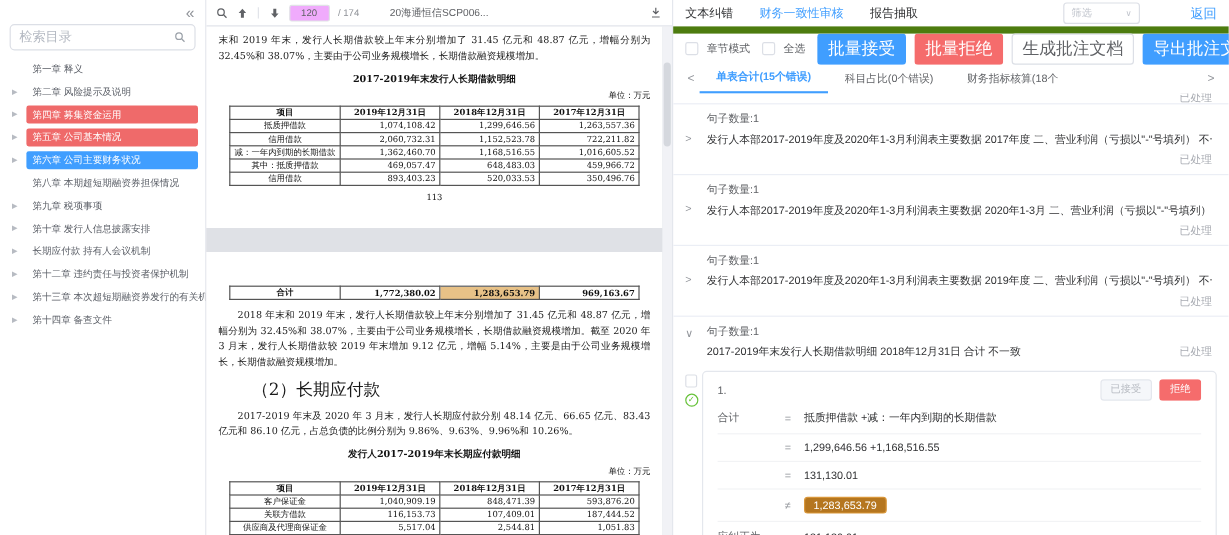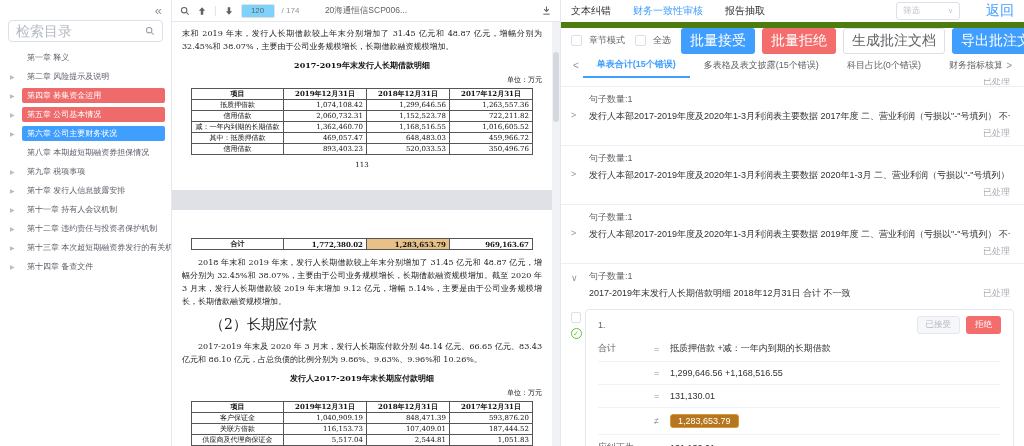--- a/index.html
+++ b/index.html
@@ -3,36 +3,36 @@
 <meta charset="utf-8">
 <style>
   * { margin:0; padding:0; box-sizing:border-box; }
   html,body { width:1024px; height:446px; overflow:hidden; }
   body { font-family:"Liberation Sans","DejaVu Sans",sans-serif; background:#fff; color:#303133; position:relative; }
 
   
   .sidebar { position:absolute; left:0; top:0; width:172px; height:446px; background:#fff; border-right:1px solid #e4e7ed; }
   .collapse-btn { position:absolute; top:3px; right:9px; color:#909399; font-size:13px; cursor:pointer; }
   .search-box { margin:20px 8px 6px 8px; height:22px; border:1px solid #dcdfe6; border-radius:4px; display:flex; align-items:center; padding:0 7px; background:#fff; }
-  .search-box input { border:none; outline:none; flex:1; font-size:14px; color:#606266; min-width:0; font-family:inherit; }
+  .search-box input { border:none; outline:none; flex:1; font-size:11px; color:#606266; min-width:0; font-family:inherit; }
   .search-box input::placeholder { color:#b4b9c2; }
   .nav { margin-top:4px; }
   .nav-item { height:19px; display:flex; align-items:center; padding-left:10px; font-size:8px; color:#5a5e66; cursor:pointer; }
   .nav-item .caret { width:12px; font-size:6px; color:#b7bbc2; flex:0 0 12px; }
   .nav-item .lbl { padding:2px 5px; border-radius:2px; white-space:nowrap; overflow:hidden; }
   .nav-item.error .lbl, .nav-item.active .lbl { flex:1; margin-right:6px; color:#fff; }
   .nav-item.error .lbl { background:#ef6a6a; }
   .nav-item.active .lbl { background:#409EFF; }
 
   
   .center { position:absolute; left:172px; top:0; width:388px; height:446px; background:#e3e5e9; }
   .toolbar { height:22px; background:#fff; border-bottom:1px solid #e4e7ed; display:flex; align-items:center; padding:0 8px; gap:7px; position:relative; z-index:3; }
   .tb-icon { display:flex; align-items:center; cursor:pointer; }
   .tb-divider { color:#dcdfe6; font-size:10px; }
-  .page-input { width:34px; height:14px; background:#7dd3fc; border:1px solid #e0e2e6; border-radius:2px; text-align:center; font-size:8px; color:#606266; font-family:inherit; }
+  .page-input { width:34px; height:14px; background:#f0abfc; border:1px solid #e0e2e6; border-radius:2px; text-align:center; font-size:8px; color:#606266; font-family:inherit; }
   .page-total { font-size:8px; color:#909399; }
   .doc-title { position:absolute; left:0; right:0; text-align:center; font-size:8.5px; color:#606266; pointer-events:none; }
   .dl-icon { margin-left:auto; display:flex; align-items:center; cursor:pointer; }
   .pages { position:absolute; top:22px; left:0; width:380px; bottom:0; }
   .page { background:#fff; font-family:"DejaVu Serif","Liberation Serif",serif; }
   .page1 { height:168px; padding:5px 10px 0 10px; }
   .page-band { height:20px; background:#dfe1e6; }
   .page2 { height:236px; padding:28px 10px 0 10px; }
   .gutter { position:absolute; top:22px; right:0; width:8px; bottom:0; background:#f1f2f6; }
   .gutter .thumb { position:absolute; top:30px; left:1px; width:6px; height:70px; background:#d5d8de; border-radius:3px; }
@@ -50,21 +50,21 @@
   .pagenum { text-align:center; font-size:7px; margin-top:6px; color:#111; }
   .subhead { font-size:14px; margin-top:8px; text-indent:2em; color:#1a1a1a; }
 
   
   .review { position:absolute; left:560px; top:0; width:464px; height:446px; background:#fff; border-left:1px solid #e4e7ed; display:flex; flex-direction:column; }
   .tabs-row { height:28px; border-bottom:6px solid #4d7c0f; display:flex; align-items:center; padding:0 10px; gap:22px; flex:0 0 28px; }
   .tab { font-size:10px; color:#303133; cursor:pointer; white-space:nowrap; }
   .tab.active { color:#409EFF; }
   .tabs-spacer { flex:1; }
   .filter-select { width:64px; height:18px; border:1px solid #dcdfe6; border-radius:3px; display:flex; align-items:center; justify-content:space-between; padding:0 6px; font-size:8.5px; color:#c0c4cc; cursor:pointer; }
-  .back-link { color:#409EFF; font-size:14px; margin-left:4px; cursor:pointer; white-space:nowrap;text-align:right; }
+  .back-link { color:#409EFF; font-size:11px; margin-left:20px; cursor:pointer; white-space:nowrap;text-align:right; }
   .controls-row { height:25px; display:flex; align-items:center; padding:0 10px; gap:7px; flex:0 0 25px; }
   .cbx { width:11px; height:11px; border:1px solid #dcdfe6; border-radius:2px; background:#fff; cursor:pointer; flex:0 0 11px; }
   .cbx-label { font-size:9px; color:#606266; margin-right:3px; white-space:nowrap; }
   .btn { font-size:14px; padding:3px 8px; border-radius:3px; cursor:pointer; white-space:nowrap; border:1px solid transparent; }
   .btn.blue { background:#409EFF; color:#fff; }
   .btn.red { background:#F56C6C; color:#fff; }
   .btn.plain { background:#fff; color:#606266; border-color:#dcdfe6; }
   .subtabs-row { height:25px; display:flex; align-items:center; padding:0 8px; gap:0; flex:0 0 25px; overflow:hidden; }
   .subtab-arrow { color:#909399; font-size:10px; padding:0 4px; cursor:pointer; flex:0 0 auto; }
   .subtab { font-size:9px; color:#606266; padding:5px 14px; cursor:pointer; white-space:nowrap; overflow:hidden; }
@@ -135,21 +135,21 @@
     <div class="nav-item">
         <span class="caret">▶</span>
         <span class="lbl">第九章 税项事项</span>
       </div>
     <div class="nav-item">
         <span class="caret">▶</span>
         <span class="lbl">第十章 发行人信息披露安排</span>
       </div>
     <div class="nav-item">
         <span class="caret">▶</span>
-        <span class="lbl">第十一章 持有人会议机制</span>
+        <span class="lbl">长期应付款 持有人会议机制</span>
       </div>
     <div class="nav-item">
         <span class="caret">▶</span>
         <span class="lbl">第十二章 违约责任与投资者保护机制</span>
       </div>
     <div class="nav-item">
         <span class="caret">▶</span>
         <span class="lbl">第十三章 本次超短期融资券发行的有关机构</span>
       </div>
     <div class="nav-item">
@@ -336,21 +336,20 @@
     <span class="cbx-label">全选</span>
     <span class="btn blue">批量接受</span>
     <span class="btn red">批量拒绝</span>
     <span class="btn plain">生成批注文档</span>
     <span class="btn blue">导出批注文档</span>
   </div>
 
   <div class="subtabs-row">
     <span class="subtab-arrow">&lt;</span>
     <span class="subtab active">单表合计(15个错误)</span>
-    <span class="subtab">多表格及表文披露(15个错误)</span>
     <span class="subtab">科目占比(0个错误)</span>
     <span class="subtab" style="flex:1">财务指标核算(18个</span>
     <span class="subtab-arrow">&gt;</span>
   </div>
 
   <div class="list">
     <div class="partial-status">已处理</div>
     <div class="divider"></div>
 
     <div class="item">

